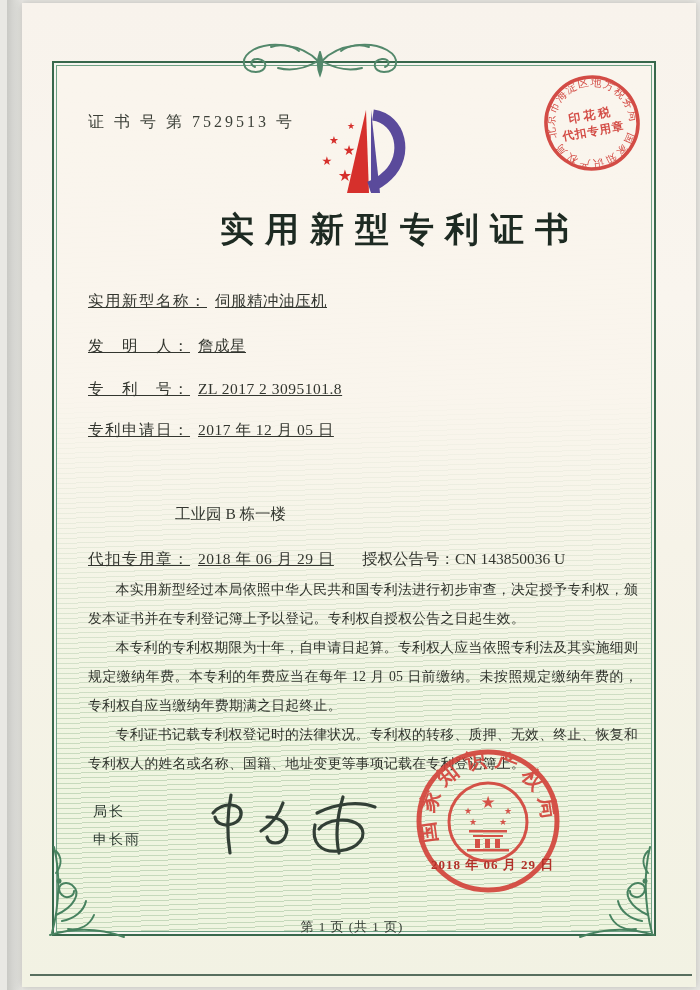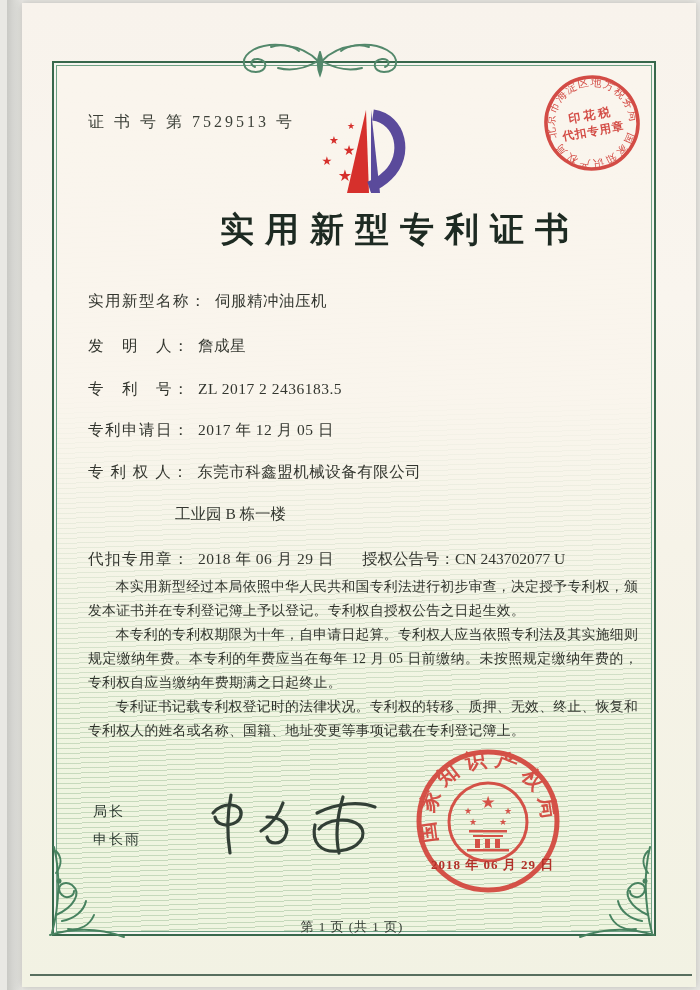--- a/index.html
+++ b/index.html
@@ -21,27 +21,27 @@
       linear-gradient(180deg, rgba(250,245,237,1) 0%, rgba(250,245,237,.97) 38%,
         rgba(250,245,237,.55) 58%, rgba(248,244,234,.12) 74%, rgba(246,243,231,0) 84%),
       repeating-linear-gradient(178deg, rgba(118,166,115,.34) 0px, rgba(118,166,115,.34) 1px,
         rgba(239,245,224,.8) 1px, rgba(239,245,224,.8) 5px);
     background-color:#eef3e0;
   }
   .cert-no{position:absolute;left:66px;top:109px;font-size:16px;color:#3c4038;
     letter-spacing:3px;}
   .title{position:absolute;left:30px;top:204px;width:600px;text-align:center;
     font-size:34px;font-weight:700;color:#1d2a22;letter-spacing:11px;margin-left:48px;}
-  .row{position:absolute;left:66px;font-size:15.5px;color:#33362f;white-space:nowrap;}
+  .row{position:absolute;left:66px;font-size:15.5px;color:#33362f;white-space:nowrap;text-decoration:underline;}
   .row .lbl{letter-spacing:1.5px;}
   .row .val{margin-left:8px;letter-spacing:.5px;}
   .addr2{position:absolute;left:153px;font-size:15.5px;color:#33362f;}
   .grant-no{position:absolute;left:340px;font-size:15.5px;color:#33362f;white-space:nowrap;}
   .paras{position:absolute;left:66px;top:572px;width:550px;font-size:13.8px;
-    line-height:24px;color:#2f332c;text-align:justify;}
+    line-height:29px;color:#2f332c;text-align:justify;}
   .paras p{margin:0;text-indent:2em;letter-spacing:.3px;}
   .signer{position:absolute;left:71px;font-size:14px;color:#2e3b32;letter-spacing:2px;}
   .footer{position:absolute;left:208px;top:903px;width:244px;text-align:center;
     font-size:13px;color:#323b32;letter-spacing:1px;margin-top:12px;}
   .seal-date{position:absolute;left:409px;top:853px;width:160px;font-size:13px;
     font-weight:700;color:#b23129;letter-spacing:1px;white-space:nowrap;}
   .edge-line{position:absolute;left:8px;top:971px;width:662px;height:2px;
     background:#3c5747;opacity:.85;}
   svg{display:block;}
   .abs{position:absolute;}
@@ -106,34 +106,31 @@
 
   <div class="title">实用新型专利证书</div>
 
   <div class="row" style="top:288px">
     <span class="lbl">实用新型名称：</span><span class="val">伺服精冲油压机</span>
   </div>
   <div class="row" style="top:333px">
     <span class="lbl">发　明　人：</span><span class="val">詹成星</span>
   </div>
   <div class="row" style="top:376px">
-    <span class="lbl">专　利　号：</span><span class="val">ZL 2017 2 2436183.5</span>
+    <span class="lbl">专　利　号：</span><span class="val">ZL 2017 2 3095101.8</span>
   </div>
   <div class="row" style="top:417px">
     <span class="lbl">专利申请日：</span><span class="val">2017 年 12 月 05 日</span>
-  </div>
-  <div class="row" style="top:459px">
-    <span class="lbl">专 利 权 人：</span><span class="val">东莞市科鑫盟机械设备有限公司</span>
   </div>
   <div class="addr2" style="top:501px">工业园 B 栋一楼</div>
   <div class="row" style="top:546px">
     <span class="lbl">代扣专用章：</span><span class="val">2018 年 06 月 29 日</span>
   </div>
   <div class="grant-no" style="top:546px">
-    <span class="lbl">授权公告号：</span><span class="val">CN 243702077 U</span>
+    <span class="lbl">授权公告号：</span><span class="val">CN 143850036 U</span>
   </div>
 
   <div class="paras">
     <p>本实用新型经过本局依照中华人民共和国专利法进行初步审查，决定授予专利权，颁发本证书并在专利登记簿上予以登记。专利权自授权公告之日起生效。</p>
     <p>本专利的专利权期限为十年，自申请日起算。专利权人应当依照专利法及其实施细则规定缴纳年费。本专利的年费应当在每年 12 月 05 日前缴纳。未按照规定缴纳年费的，专利权自应当缴纳年费期满之日起终止。</p>
     <p>专利证书记载专利权登记时的法律状况。专利权的转移、质押、无效、终止、恢复和专利权人的姓名或名称、国籍、地址变更等事项记载在专利登记簿上。</p>
   </div>
 
   <div class="signer" style="top:800px">局长</div>
   <div class="signer" style="top:828px">申长雨</div>

